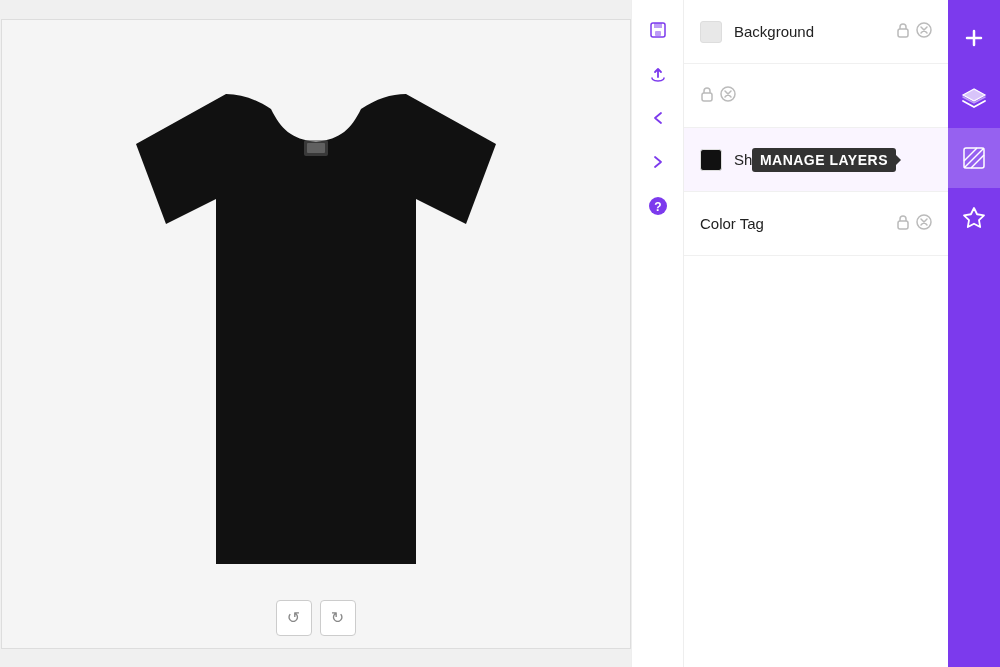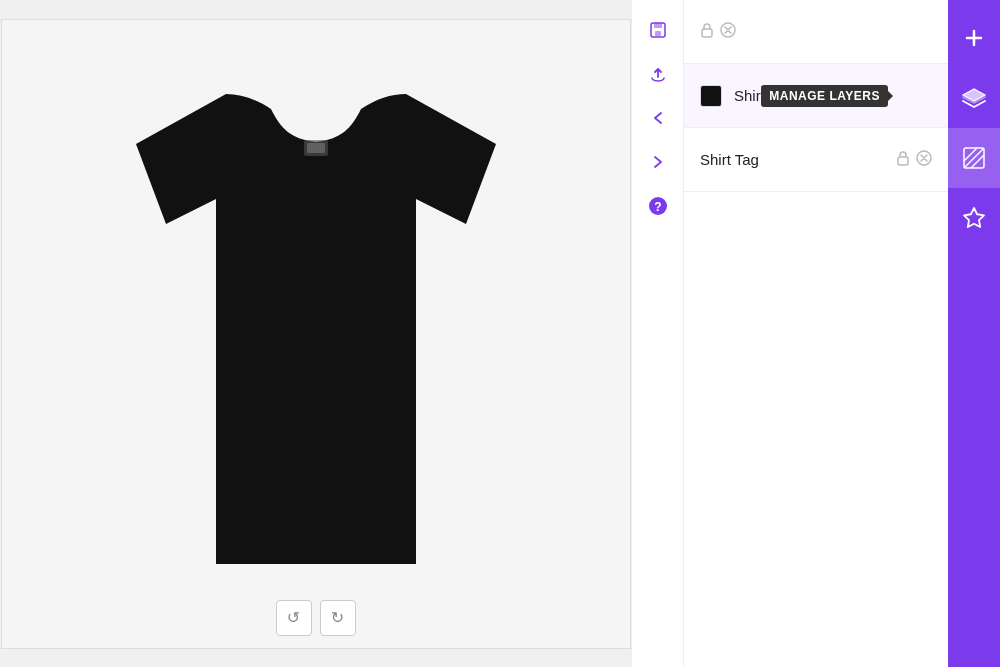--- a/index.html
+++ b/index.html
@@ -175,25 +175,25 @@
     }
 
     .accent-btn.active-btn {
       background: rgba(255,255,255,0.2);
     }
 
     
     .tooltip {
       position: absolute;
       top: 50%;
-      right: 60px;
+      right: 52px;
       transform: translateY(-50%);
       background: #333;
       color: #fff;
-      font-size: 12px;
+      font-size: 14px;
       font-weight: 700;
       padding: 4px 8px;
       border-radius: 3px;
       white-space: nowrap;
       letter-spacing: 0.5px;
       pointer-events: none;
       z-index: 100;
     }
 
     .tooltip::after {
@@ -272,47 +272,65 @@
   <button class="icon-btn">
     <svg width="22" height="22" viewBox="0 0 22 22" xmlns="http://www.w3.org/2000/svg">
       <circle cx="11" cy="11" r="9" fill="#7c3aed"></circle>
       <text x="11" y="16" text-anchor="middle" font-size="12" font-weight="bold" fill="#fff">?</text>
     </svg>
   </button>
 </div>
 
 <div class="layers-panel">
 
-
   <div class="layer-row">
+    <div class="layer-color-swatch" style="background:#e8e8e8;"></div>
+    <span class="layer-name">Background</span>
     <div class="layer-actions">
       <span class="layer-icon">
         <svg width="14" height="16" viewBox="0 0 14 16" fill="none" xmlns="http://www.w3.org/2000/svg">
           <rect x="2" y="7" width="10" height="8" rx="2" stroke="#bbb" stroke-width="1.5" fill="none"></rect>
           <path d="M4 7V5a3 3 0 0 1 6 0v2" stroke="#bbb" stroke-width="1.5" fill="none"></path>
         </svg>
       </span>
       <span class="layer-icon">
         <svg width="16" height="16" viewBox="0 0 16 16" fill="none" xmlns="http://www.w3.org/2000/svg">
           <circle cx="8" cy="8" r="7" stroke="#bbb" stroke-width="1.5" fill="none"></circle>
           <path d="M5 5l6 6M11 5l-6 6" stroke="#bbb" stroke-width="1.5" stroke-linecap="round"></path>
         </svg>
       </span>
     </div>
   </div>
 
+  <div class="layer-row">
+    <div class="layer-actions">
+      <span class="layer-icon">
+        <svg width="14" height="16" viewBox="0 0 14 16" fill="none" xmlns="http://www.w3.org/2000/svg">
+          <rect x="2" y="7" width="10" height="8" rx="2" stroke="#bbb" stroke-width="1.5" fill="none"></rect>
+          <path d="M4 7V5a3 3 0 0 1 6 0v2" stroke="#bbb" stroke-width="1.5" fill="none"></path>
+        </svg>
+      </span>
+      <span class="layer-icon">
+        <svg width="16" height="16" viewBox="0 0 16 16" fill="none" xmlns="http://www.w3.org/2000/svg">
+          <circle cx="8" cy="8" r="7" stroke="#bbb" stroke-width="1.5" fill="none"></circle>
+          <path d="M5 5l6 6M11 5l-6 6" stroke="#bbb" stroke-width="1.5" stroke-linecap="round"></path>
+        </svg>
+      </span>
+    </div>
+  </div>
+
   <div class="layer-row active" style="position:relative;">
     <div class="layer-color-swatch" style="background:#111111;"></div>
     <span class="layer-name">Shirt Color</span>
 
     <div class="tooltip">MANAGE LAYERS</div>
   </div>
 
   <div class="layer-row">
-    <span class="layer-name">Shirt Tag</span>
+    <span class="layer-name">Color Tag</span>
     <div class="layer-actions">
       <span class="layer-icon">
         <svg width="14" height="16" viewBox="0 0 14 16" fill="none" xmlns="http://www.w3.org/2000/svg">
           <rect x="2" y="7" width="10" height="8" rx="2" stroke="#bbb" stroke-width="1.5" fill="none"></rect>
           <path d="M4 7V5a3 3 0 0 1 6 0v2" stroke="#bbb" stroke-width="1.5" fill="none"></path>
         </svg>
       </span>
       <span class="layer-icon">
         <svg width="16" height="16" viewBox="0 0 16 16" fill="none" xmlns="http://www.w3.org/2000/svg">
           <circle cx="8" cy="8" r="7" stroke="#bbb" stroke-width="1.5" fill="none"></circle>

